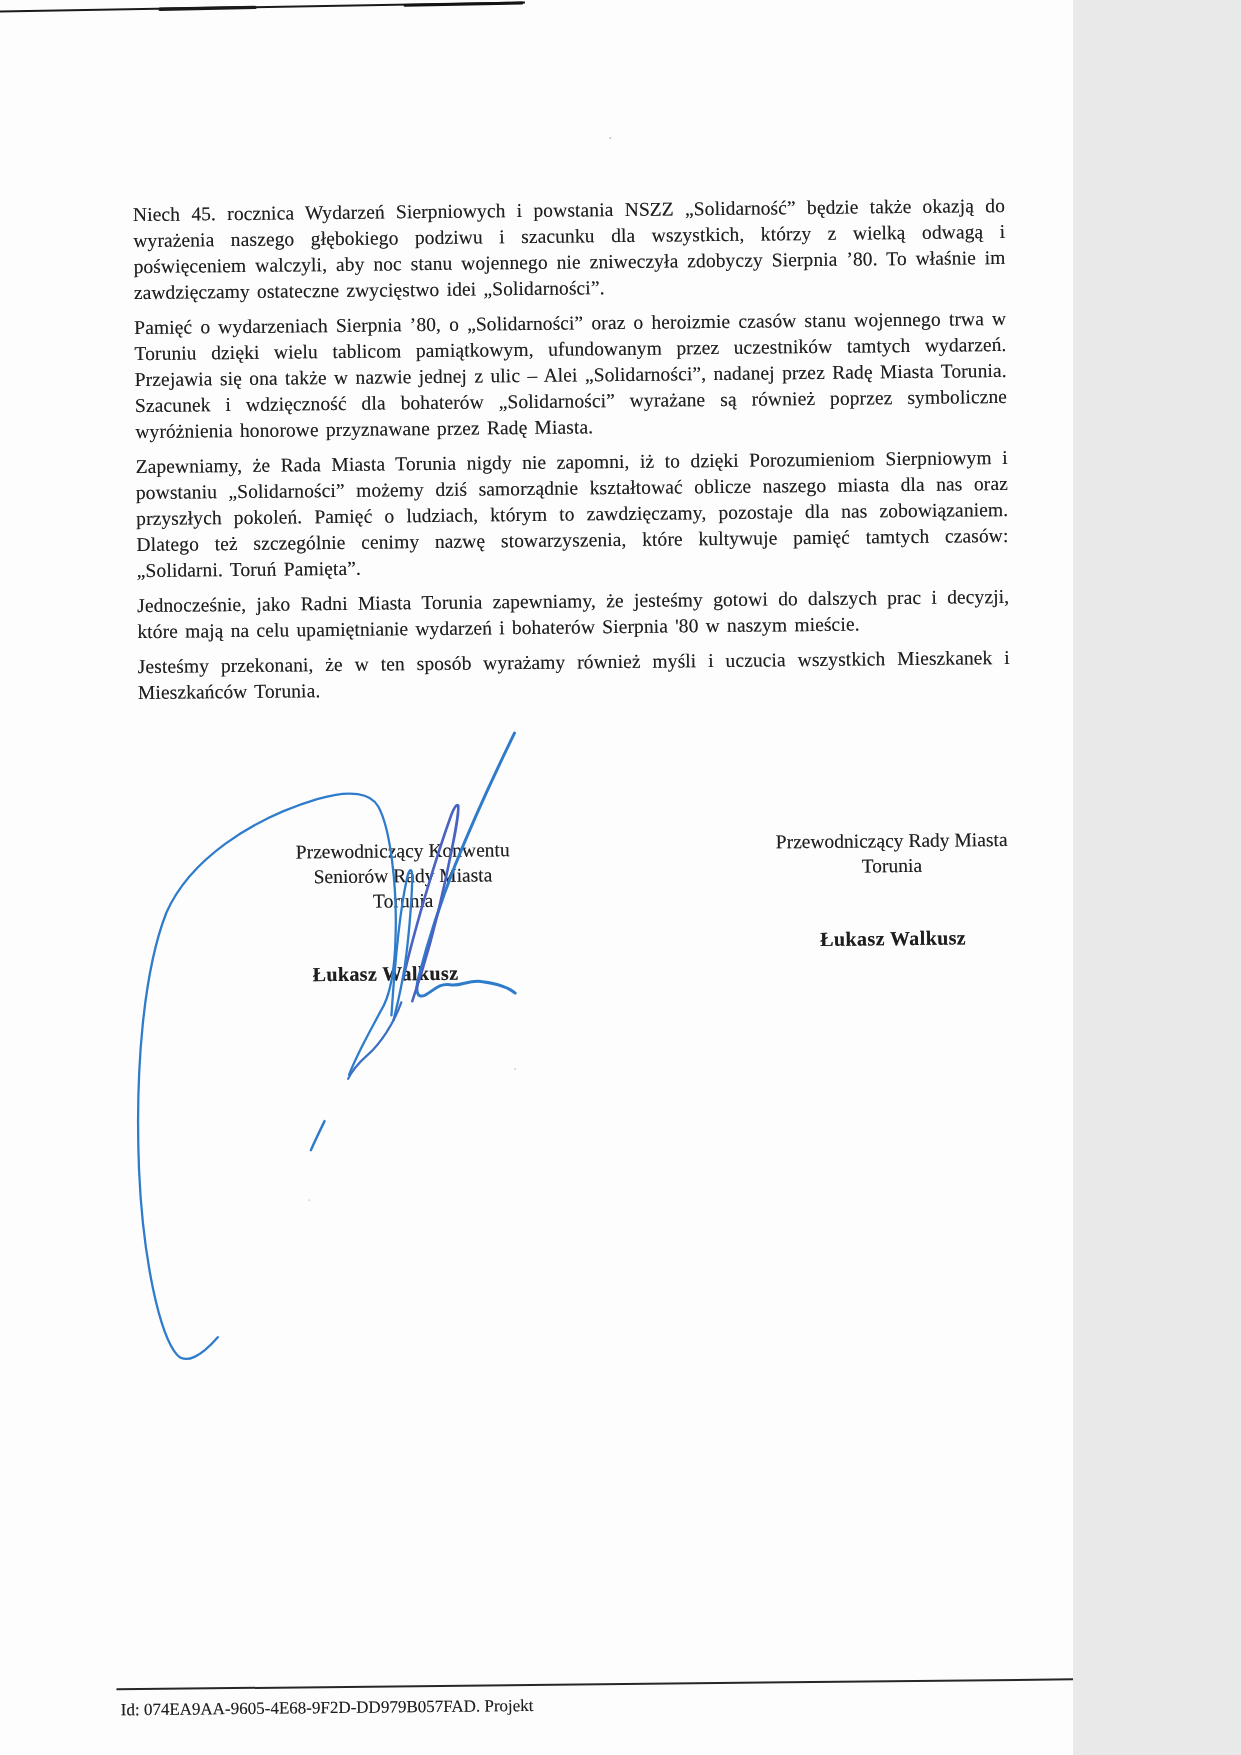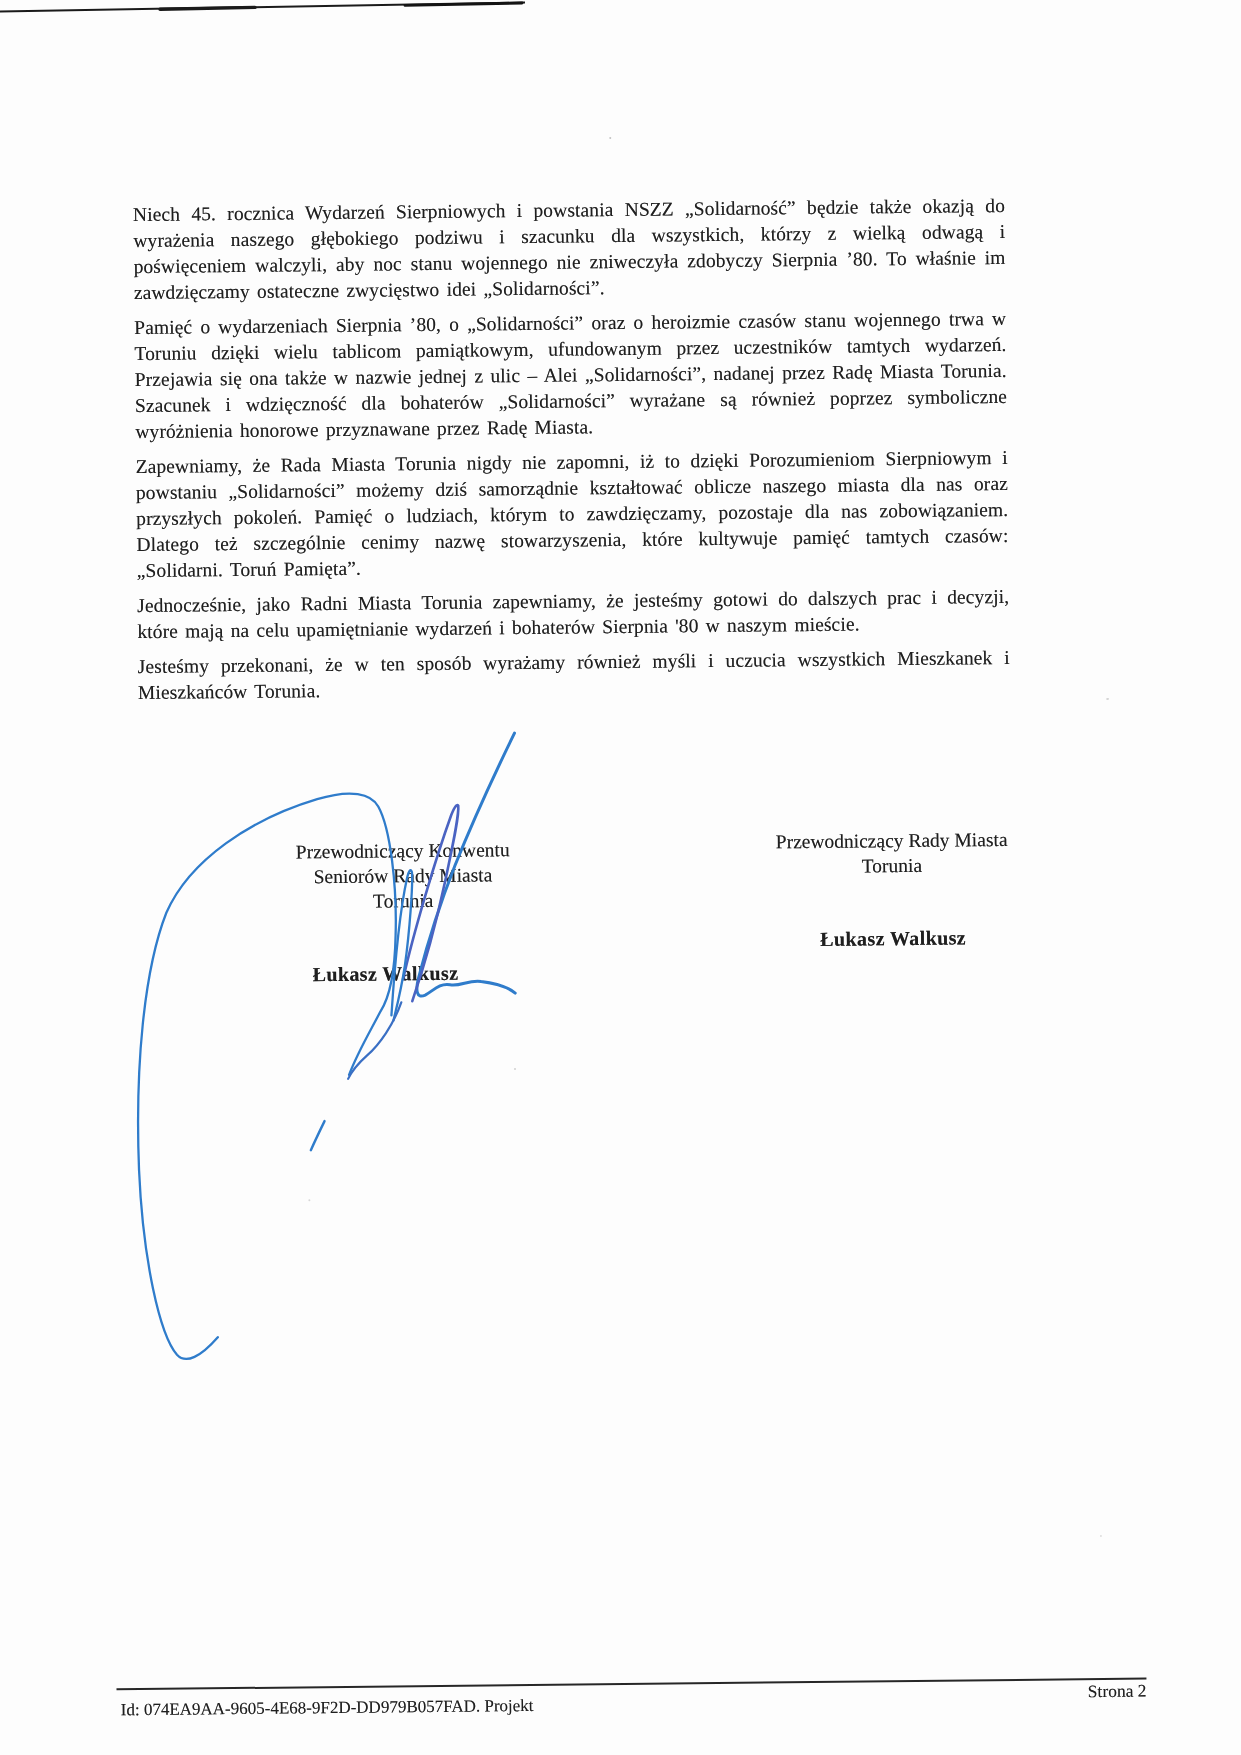--- a/index.html
+++ b/index.html
@@ -1,18 +1,18 @@
 <!DOCTYPE html>
 <html><head>
 <meta charset="utf-8">
 <style>
   html,body{margin:0;padding:0;background:#e9e9e9;}
   .page{
     position:relative;
-    width:1241px;height:1755px;
+    width:1073px;height:1755px;
     background:#fdfdfd;
     overflow:hidden;
     font-family:"Liberation Serif", serif;
     color:#1f1f1f;
   }
   .scan{
     position:absolute;left:0;top:0;width:1241px;height:1755px;
     transform:rotate(-0.6deg);
     transform-origin:620px 877px;
   }

